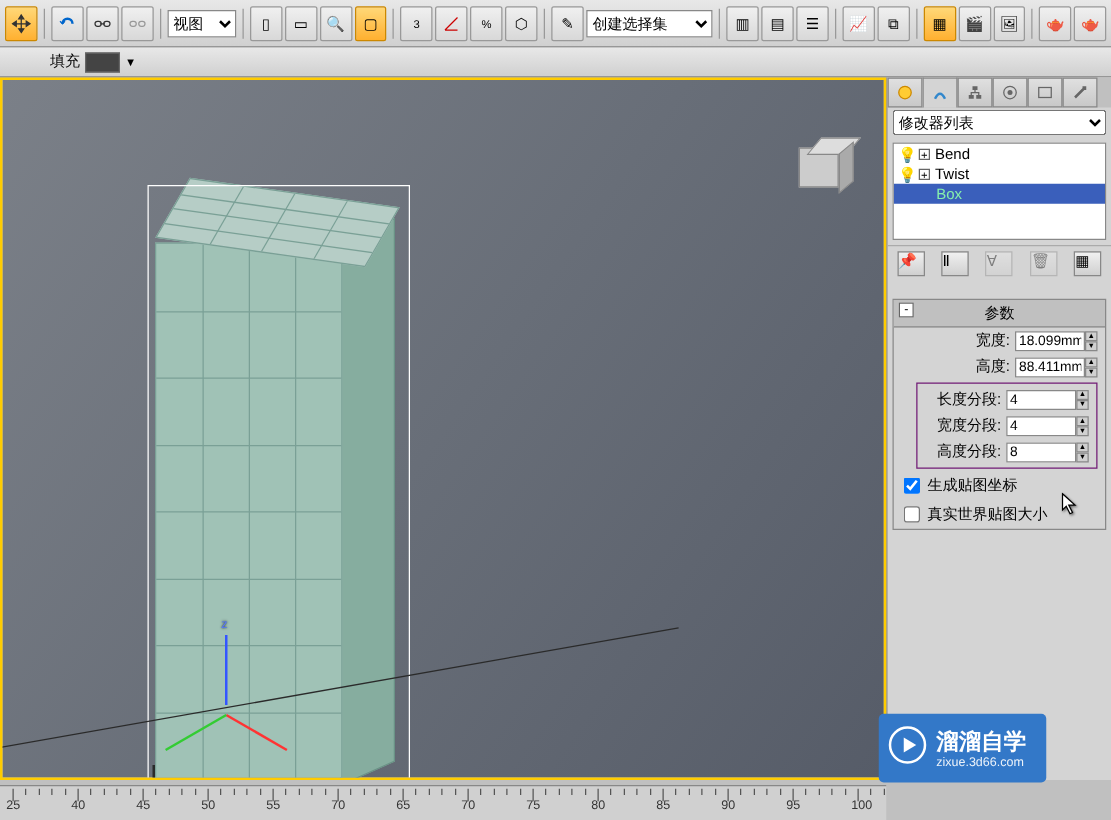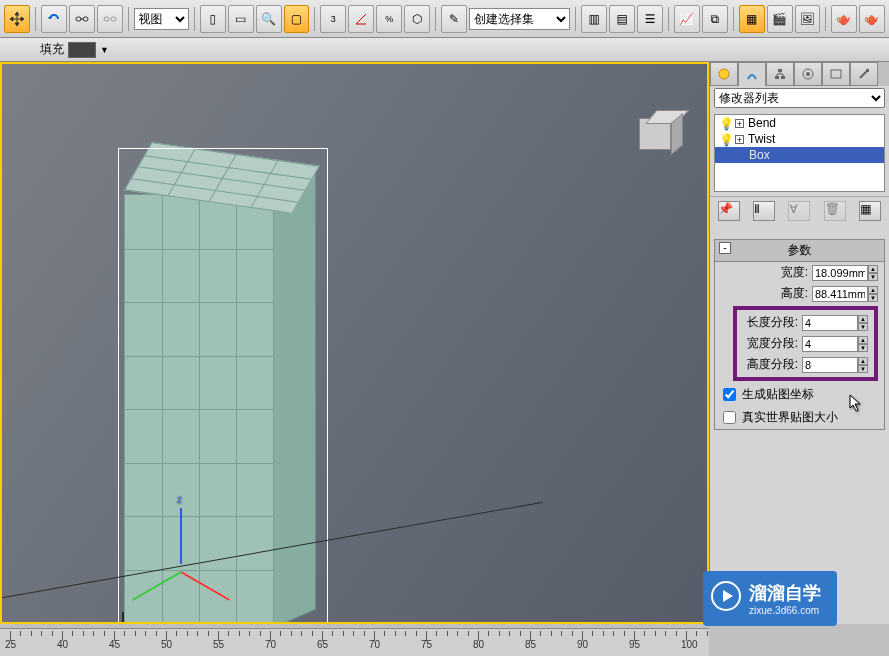--- a/index.html
+++ b/index.html
@@ -35,35 +35,35 @@
 .command-panel { width: 180px; background: #d4d4d4; border-left: 1px solid #888; display: flex; flex-direction: column; }
 .cp-tabs { display: flex; height: 24px; background: #c0c0c0; }
 .cp-tab { width: 28px; height: 24px; border: 1px solid #888; background: linear-gradient(#e0e0e0, #c8c8c8); display: flex; align-items: center; justify-content: center; cursor: pointer; }
 .cp-tab.active { background: #d4d4d4; border-bottom: none; }
 .name-row { display: flex; padding: 4px; gap: 4px; align-items: center; }
 .name-input { flex: 1; height: 18px; font-size: 12px; padding: 0 3px; border: 1px solid #888; background: #fff; }
 .color-btn { width: 18px; height: 18px; background: #9fd4c5; border: 1px solid #333; }
 .mod-dd { margin: 2px 4px; height: 20px; width: calc(100% - 8px); font-size: 12px; }
 .mod-stack { margin: 4px; border: 1px solid #888; background: #fff; height: 78px; overflow: auto; }
 .mod-item { padding: 1px 4px; display: flex; align-items: center; gap: 4px; font-size: 12px; }
-.mod-item.sel { background: #3a5fbb; color: #e5e5e5; }
+.mod-item.sel { background: #3a5fbb; color: #86efac; }
 .mod-icon { width: 12px; height: 12px; display: inline-block; }
 .stack-tools { display: flex; padding: 4px; gap: 6px; justify-content: space-around; border-top: 1px solid #aaa; }
 .st-btn { width: 22px; height: 20px; background: linear-gradient(#f0f0f0,#d0d0d0); border: 1px solid #888; }
 
 .params { margin: 4px; border: 1px solid #888; background: #d4d4d4; }
 .params-header { background: #c0c0c0; text-align: center; font-size: 12px; padding: 2px; border-bottom: 1px solid #888; position: relative; }
 .params-header .toggle { position: absolute; left: 4px; top: 2px; width: 12px; height: 12px; border: 1px solid #666; background: #fff; font-size: 10px; line-height: 10px; text-align: center; }
 .param-row { display: flex; align-items: center; justify-content: flex-end; padding: 2px 6px; gap: 4px; }
 .param-label { font-size: 12px; }
 .spinner { display: flex; align-items: center; }
 .spinner input { width: 56px; height: 16px; font-size: 11px; padding: 0 2px; border: 1px solid #888; text-align: left; }
 .spin-btns { display: flex; flex-direction: column; }
 .spin-btn { width: 10px; height: 8px; background: #d0d0d0; border: 1px solid #888; font-size: 6px; line-height: 6px; text-align: center; }
-.seg-box { border: 4px solid #701a75; margin: 2px 6px 2px 18px; padding: 2px 0; }
+.seg-box { border: 1px solid #701a75; margin: 2px 6px 2px 18px; padding: 2px 0; }
 .chk-row { display: flex; align-items: center; padding: 3px 8px; gap: 6px; font-size: 12px; }
 .chk { width: 13px; height: 13px; }
 
 .timeline { position: absolute; bottom: 0; left: 0; right: 180px; height: 28px; background: #d0d0d0; border-top: 1px solid #888; display: flex; align-items: center; overflow: hidden; }
 .tick { font-size: 10px; color: #333; position: absolute; top: 10px; }
 .tick-line { position: absolute; width: 1px; background: #555; }
 
 .watermark { position: absolute; right: 52px; bottom: 30px; background: #3378c8; color: #fff; padding: 10px 16px 10px 46px; font-size: 18px; font-weight: bold; border-radius: 4px; display: flex; flex-direction: column; }
 .watermark .url { font-size: 10px; font-weight: normal; opacity: 0.9; }
 .wm-play { position: absolute; left: 8px; top: 10px; width: 30px; height: 30px; border: 2px solid #fff; border-radius: 50%; display: flex; align-items: center; justify-content: center; }

